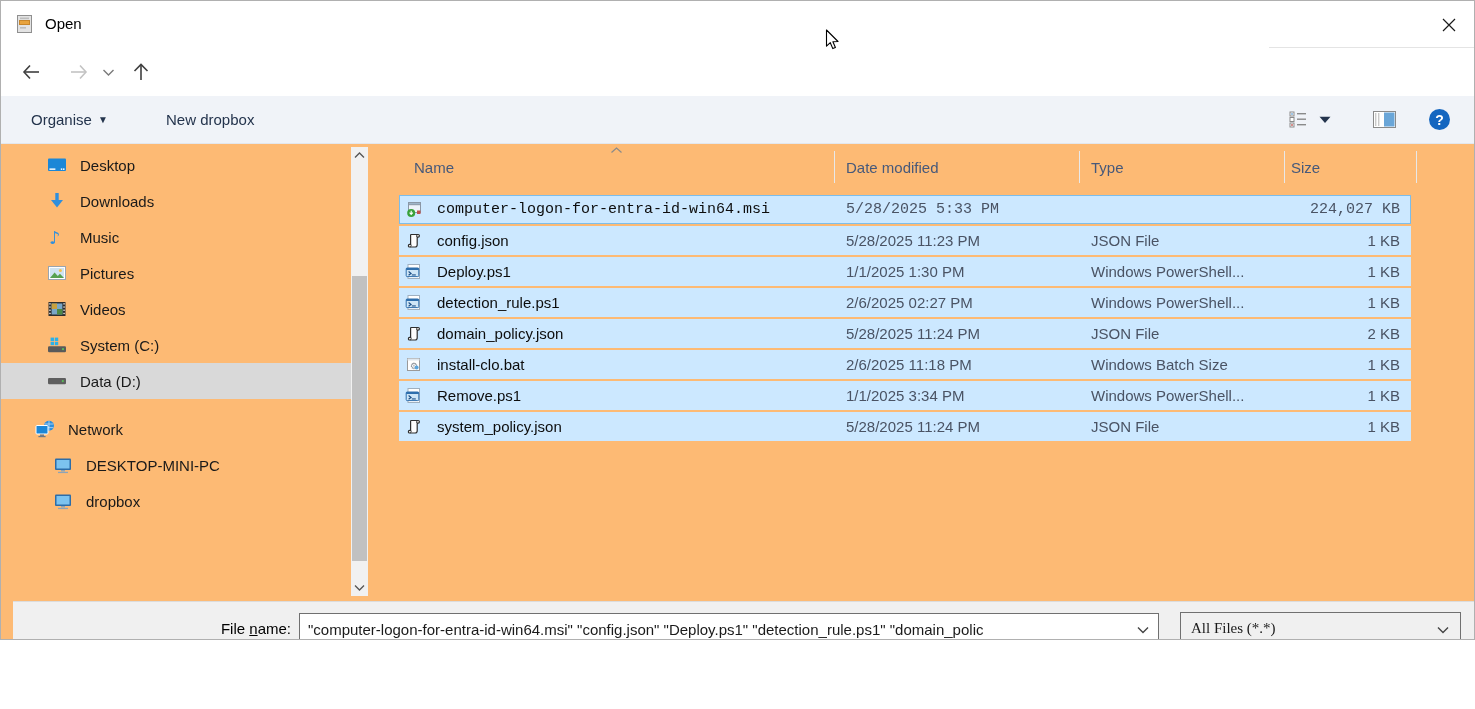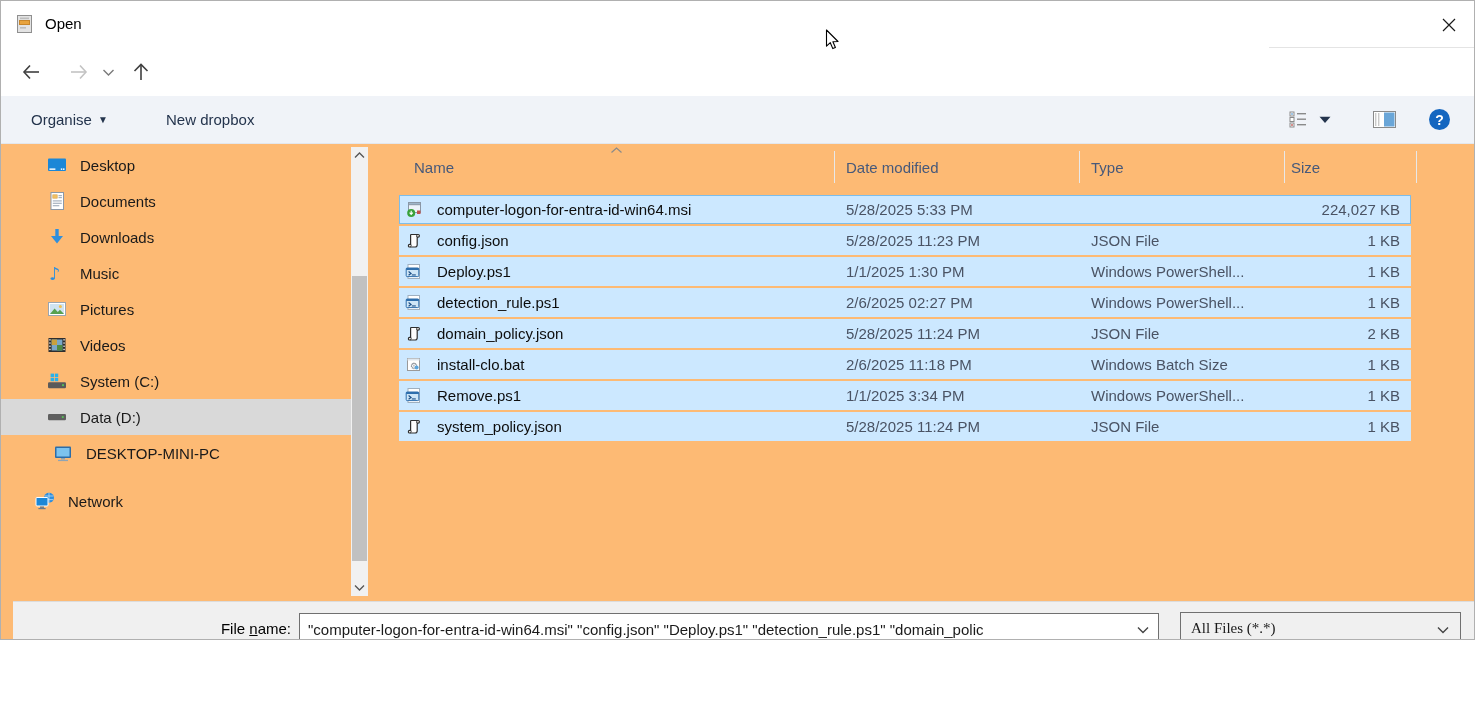--- a/index.html
+++ b/index.html
@@ -52,21 +52,21 @@
   .scroll-arrow{position:absolute;left:0;width:17px;height:17px;display:flex;align-items:center;justify-content:center;}
   #side-thumb{position:absolute;left:1px;top:129px;width:15px;height:285px;background:#c1c1c1;}
 
   
   #list-header{position:absolute;left:368px;top:147px;width:1107px;height:38px;color:#47597a;}
   .hcell{position:absolute;top:0;height:38px;display:flex;align-items:center;}
   .hsep{position:absolute;top:3px;height:32px;width:1px;background:#e8e8e8;}
   #sort-chevron{position:absolute;left:609px;top:146px;}
   #file-rows{position:absolute;left:398px;top:194px;width:1012px;}
   .file-row{position:relative;height:29px;margin-bottom:2px;background:#cce8ff;display:flex;align-items:center;}
-  .file-row.focused{outline:1px solid #7cbdea;outline-offset:-1px;}
+  .file-row.focused{outline:1px solid #7cbdea;outline-offset:-1px;font-family:Liberation Mono, monospace;}
   .f-icon{position:absolute;left:6px;top:6px;width:17px;height:17px;}
   .f-name{position:absolute;left:38px;top:0;line-height:29px;color:#0d0d0d;white-space:nowrap;}
   .f-date{position:absolute;left:447px;top:0;line-height:29px;color:#4a5364;white-space:nowrap;}
   .f-type{position:absolute;left:692px;top:0;line-height:29px;color:#4a5364;white-space:nowrap;}
   .f-size{position:absolute;right:11px;top:0;line-height:29px;color:#4a5364;white-space:nowrap;}
 
   
   #footer{position:absolute;left:0;top:600px;width:100%;height:109px;background:#f0f0f0;border-top:1px solid #dcdcdc;box-sizing:border-box;margin-left:12px;}
   #fname-label{position:absolute;left:0;top:11px;width:278px;height:31px;line-height:31px;text-align:right;color:#000;}
   #fname-combo{position:absolute;left:286px;top:11px;width:860px;height:32px;background:#fff;border:1px solid #707070;box-sizing:border-box;}
@@ -243,34 +243,20 @@
       <div class="side-row lvl1">
         <span class="side-icon">
           <svg width="20" height="20">
             <rect x="1" y="3.5" width="18" height="12.5" rx="1" fill="#1b87d7"></rect>
             <rect x="2.4" y="13.4" width="6" height="1.5" fill="#fff" opacity=".95"></rect>
             <rect x="13.8" y="13.4" width="1.5" height="1.5" fill="#fff"></rect>
             <rect x="16" y="13.4" width="1.5" height="1.5" fill="#fff"></rect>
           </svg>
         </span>
         <span class="side-label">Desktop</span>
-      </div>
-      <div class="side-row lvl1">
-        <span class="side-icon">
-          <svg width="20" height="20">
-            <rect x="4" y="1.5" width="12.5" height="17" fill="#fff" stroke="#8a98a8"></rect>
-            <rect x="5.8" y="3.8" width="4.4" height="3.4" fill="#f0c064" stroke="#d8a24a" stroke-width=".6"></rect>
-            <rect x="11.5" y="4" width="3.4" height="1.2" fill="#a7b2bf"></rect>
-            <rect x="11.5" y="6" width="3.4" height="1.2" fill="#a7b2bf"></rect>
-            <rect x="5.8" y="9.3" width="9" height="1.2" fill="#a7b2bf"></rect>
-            <rect x="5.8" y="11.7" width="9" height="1.2" fill="#a7b2bf"></rect>
-            <rect x="5.8" y="14.1" width="6.5" height="1.2" fill="#a7b2bf"></rect>
-          </svg>
-        </span>
-        <span class="side-label">Documents</span>
       </div>
       <div class="side-row lvl1">
         <span class="side-icon">
           <svg width="20" height="20">
             <rect x="8.3" y="2" width="3.4" height="7.5" fill="#2f8fdd"></rect>
             <path d="M4 9 L10 16.5 L16 9 Z" fill="#2f8fdd"></path>
           </svg>
         </span>
         <span class="side-label">Downloads</span>
       </div>
@@ -331,42 +317,53 @@
       </div>
       <div class="side-row lvl1 selected">
         <span class="side-icon">
           <svg width="20" height="20">
             <rect x="1" y="7" width="18" height="6.3" rx="1.2" fill="#5f5f5f"></rect>
             <circle cx="15.8" cy="10.1" r="1.1" fill="#58c058"></circle>
           </svg>
         </span>
         <span class="side-label">Data (D:)</span>
       </div>
-      <div class="side-row lvl2">
-        <span class="side-icon">
-          <svg width="20" height="20">
-            <rect x="2" y="3.5" width="16" height="11.5" rx="1" fill="#2d6da8"></rect>
-            <rect x="3.5" y="5" width="13" height="8.5" fill="#7cc3ef"></rect>
-            <rect x="8" y="15" width="4" height="1.5" fill="#8fa4b5"></rect>
-            <rect x="5" y="16.8" width="10" height="1.3" fill="#8fa4b5"></rect>
-          </svg>
-        </span>
-        <span class="side-label">DESKTOP-MINI-PC</span>
-      </div>
       <div class="side-row lvl0 group-start">
         <span class="side-icon">
           <svg width="20" height="20">
             <circle cx="14" cy="6.8" r="5" fill="#2f8fdd"></circle>
             <path d="M9.6 5 H18.4 M9.6 8.6 H18.4 M14 1.8 V11.8" stroke="#bcd9f2" stroke-width=".8" fill="none"></path>
             <rect x="1" y="6.5" width="12" height="8.5" rx="1" fill="#1b87d7" stroke="#fff"></rect>
             <rect x="5" y="15.5" width="4" height="1.4" fill="#6a7988"></rect>
             <rect x="3.4" y="17" width="7.2" height="1.2" fill="#6a7988"></rect>
           </svg>
         </span>
         <span class="side-label">Network</span>
+      </div>
+      <div class="side-row lvl2">
+        <span class="side-icon">
+          <svg width="20" height="20">
+            <rect x="2" y="3.5" width="16" height="11.5" rx="1" fill="#2d6da8"></rect>
+            <rect x="3.5" y="5" width="13" height="8.5" fill="#7cc3ef"></rect>
+            <rect x="8" y="15" width="4" height="1.5" fill="#8fa4b5"></rect>
+            <rect x="5" y="16.8" width="10" height="1.3" fill="#8fa4b5"></rect>
+          </svg>
+        </span>
+        <span class="side-label">DESKTOP-MINI-PC</span>
+      </div>
+      <div class="side-row lvl2">
+        <span class="side-icon">
+          <svg width="20" height="20">
+            <rect x="2" y="3.5" width="16" height="11.5" rx="1" fill="#2d6da8"></rect>
+            <rect x="3.5" y="5" width="13" height="8.5" fill="#7cc3ef"></rect>
+            <rect x="8" y="15" width="4" height="1.5" fill="#8fa4b5"></rect>
+            <rect x="5" y="16.8" width="10" height="1.3" fill="#8fa4b5"></rect>
+          </svg>
+        </span>
+        <span class="side-label">dropbox</span>
       </div>
     </div>
 
   <div id="side-scroll">
     <div class="scroll-arrow" style="top:0">
         <svg width="11" height="7">
           <path d="M1 5.5 L5.5 1 L10 5.5" fill="none" stroke="#555" stroke-width="1.3"></path>
         </svg>
       </div>
     <div id="side-thumb"></div>

